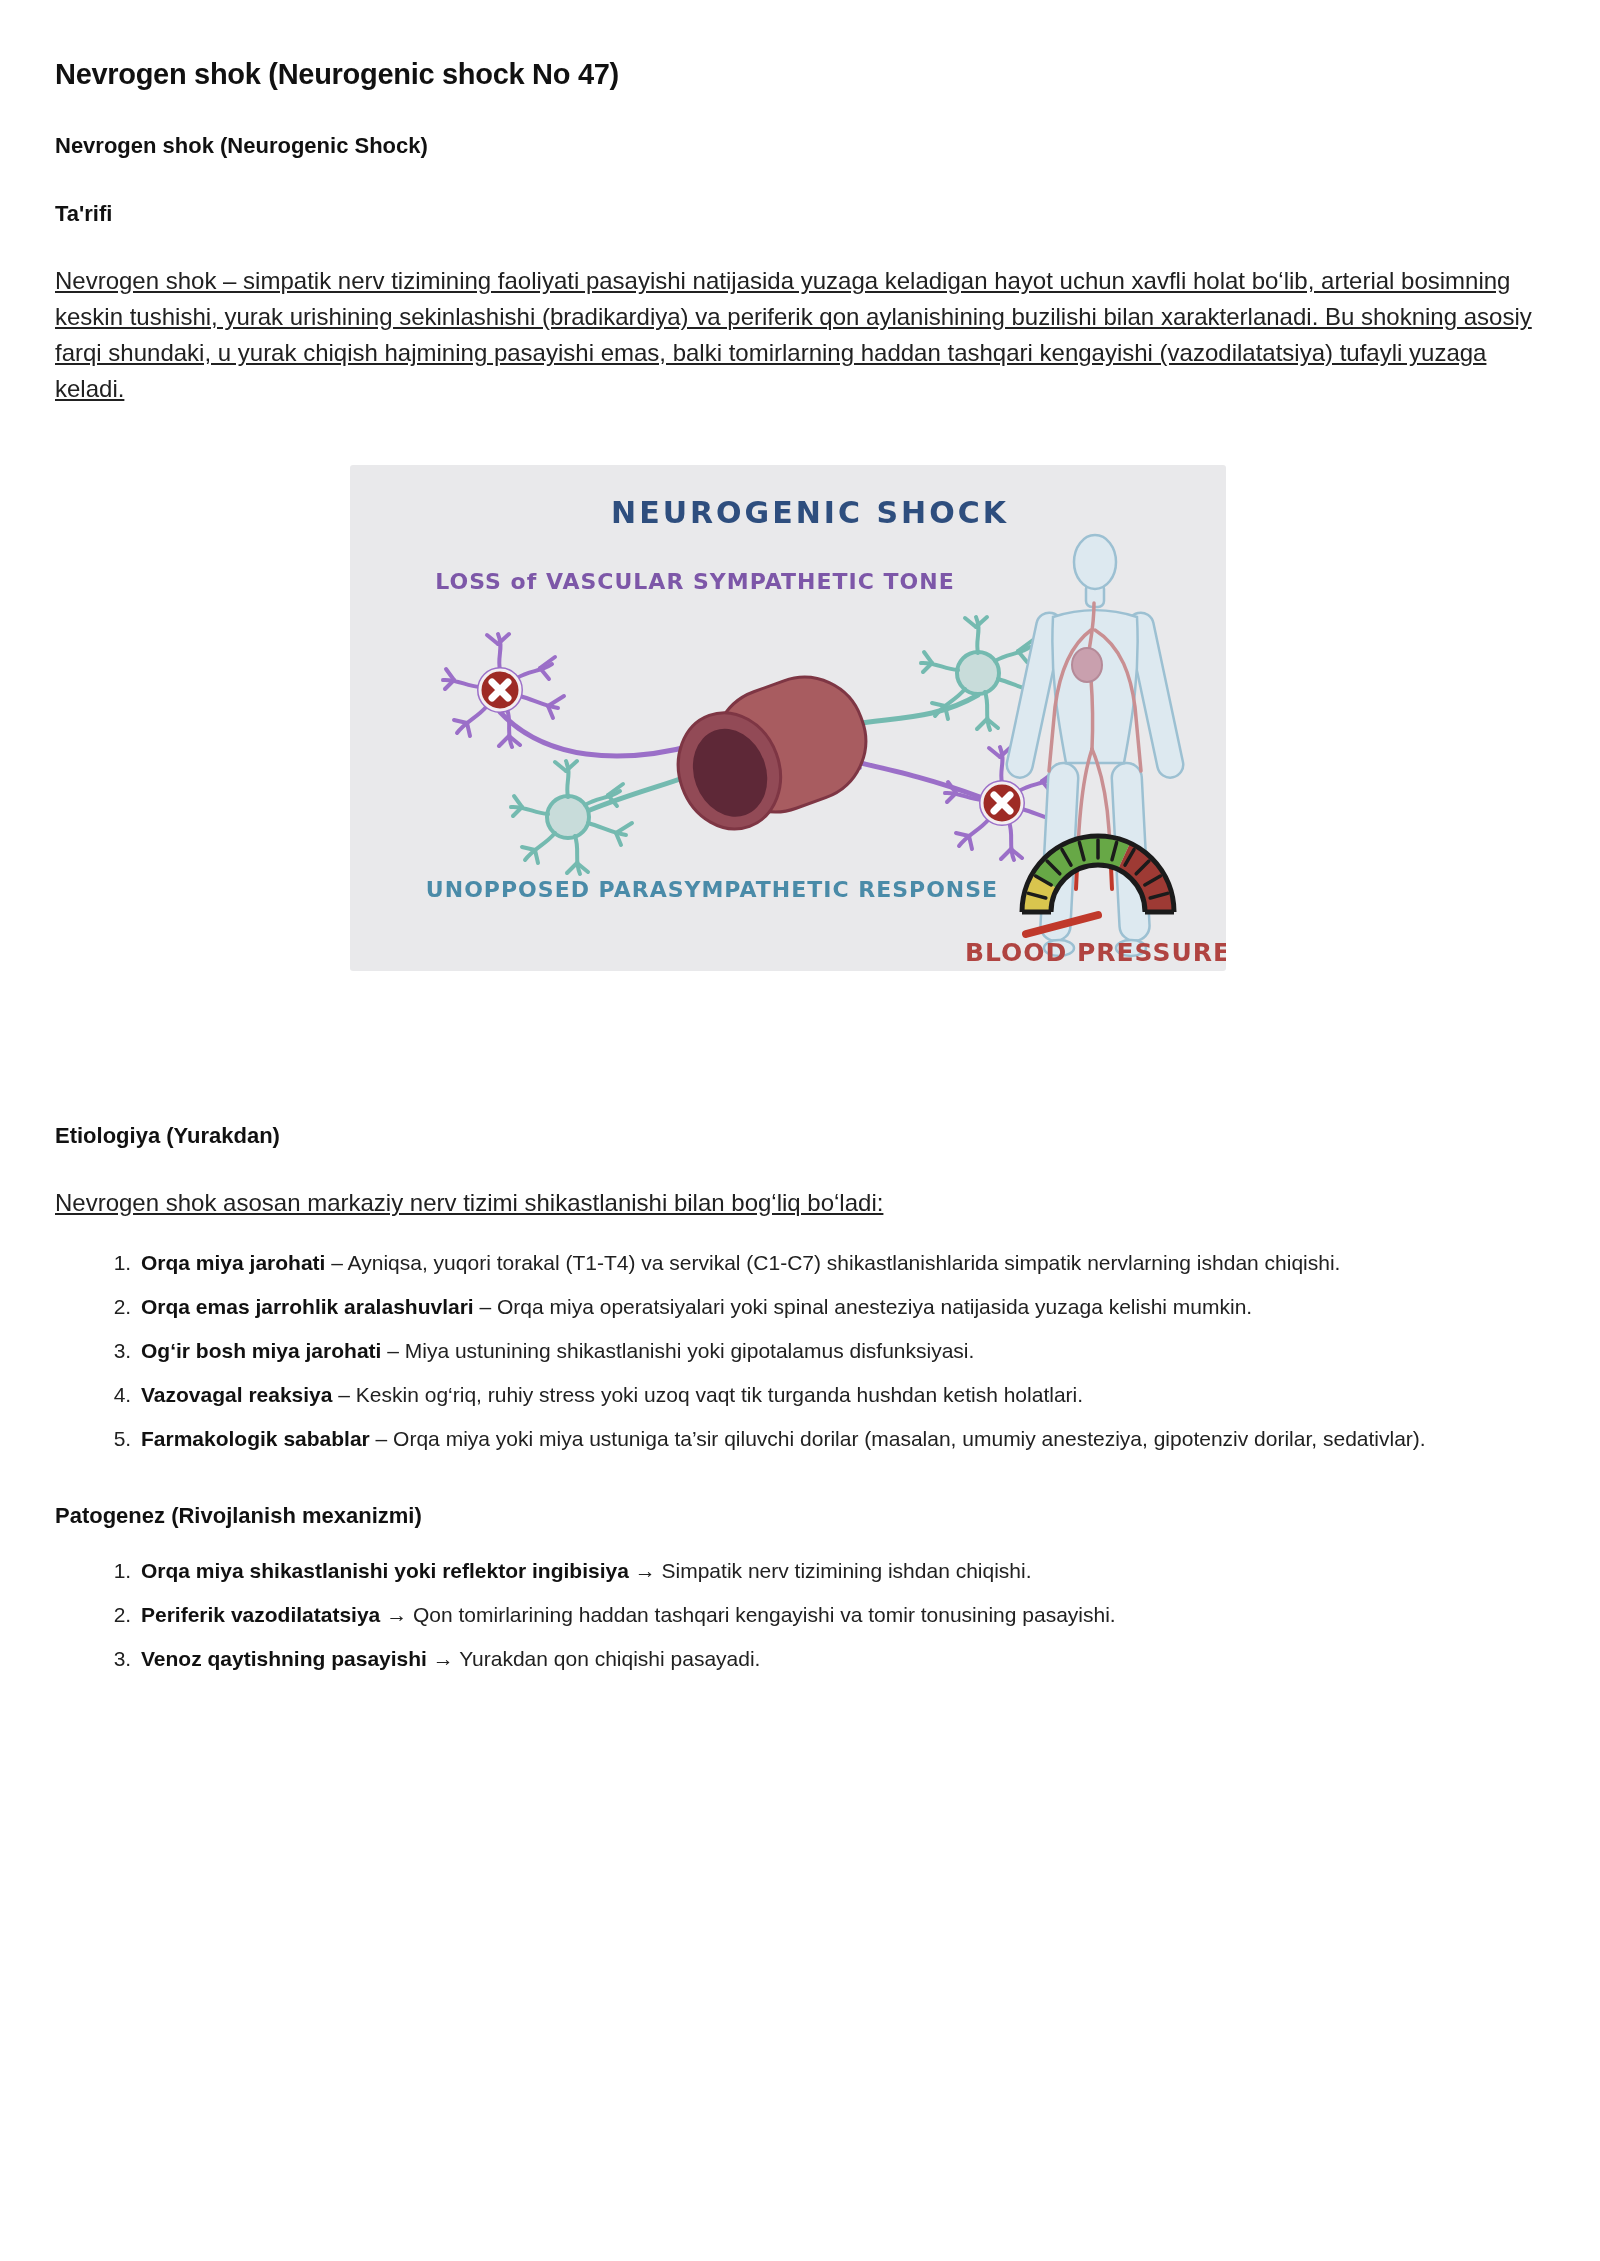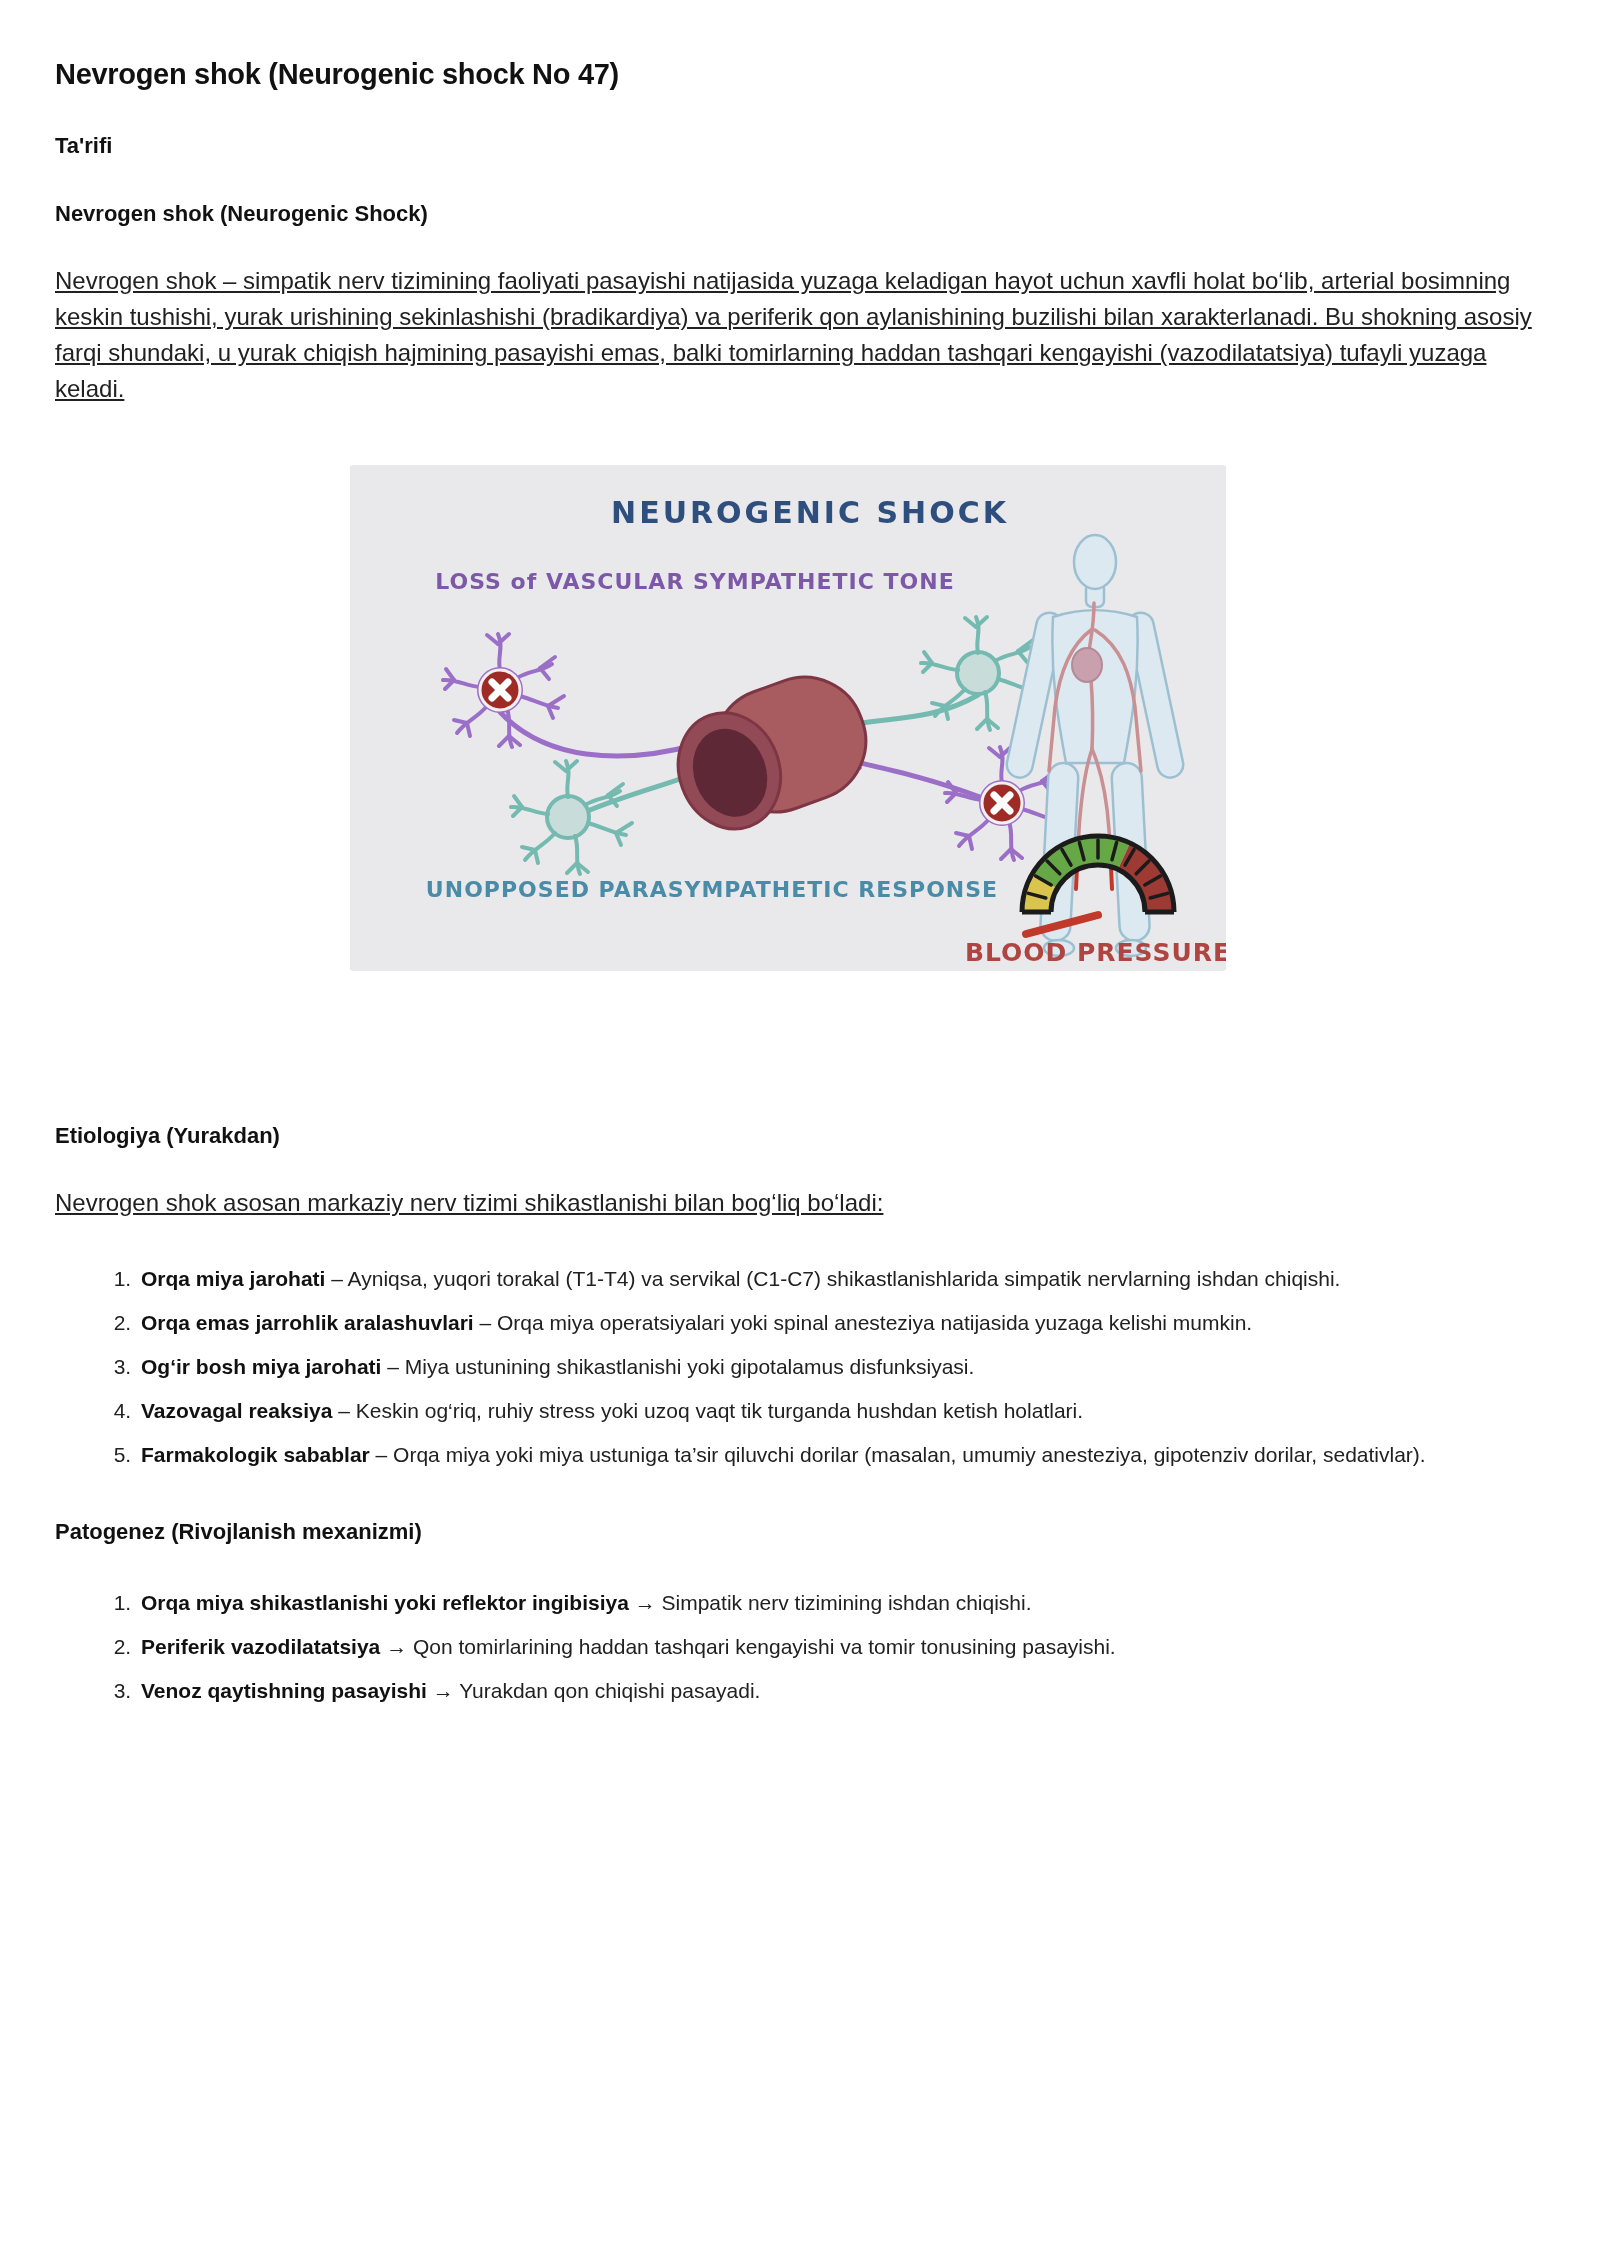--- a/index.html
+++ b/index.html
@@ -22,36 +22,36 @@
     font-size: 24px; line-height: 36px; font-weight: 400; text-decoration: underline;
   }
   figure.illustration {
     margin: 58px 12px 0 295px; padding: 0;
     width: 876px; height: 506px;
     background: #e9e9eb; border-radius: 3px;
   }
   .section-heading { margin-top: 152px; }
   .subsection-heading { margin-top: 46px; }
   ol.doc-list {
-    margin: 40px 0 0 0; padding: 0 0 0 82px;
+    margin: 24px 0 0 0; padding: 0 0 0 82px;
     font-size: 21px; line-height: 36px;
   }
   ol.doc-list li { margin: 0 0 8px 0; padding-left: 4px; }
   ol.doc-list strong { font-weight: 700; color: #111; }
 </style>
 </head>
 <body>
 
 <main class="page">
 
   <h1 class="doc-title">Nevrogen shok (Neurogenic shock No 47)</h1>
 
+  <p class="bold-line">Nevrogen shok (Neurogenic Shock)</p>
+
   <p class="bold-line">Ta'rifi</p>
-
-  <p class="bold-line">Nevrogen shok (Neurogenic Shock)</p>
 
   <p class="body-text">Nevrogen shok – simpatik nerv tizimining faoliyati pasayishi natijasida yuzaga keladigan hayot uchun xavfli holat bo‘lib, arterial bosimning keskin tushishi, yurak urishining sekinlashishi (bradikardiya) va periferik qon aylanishining buzilishi bilan xarakterlanadi. Bu shokning asosiy farqi shundaki, u yurak chiqish hajmining pasayishi emas, balki tomirlarning haddan tashqari kengayishi (vazodilatatsiya) tufayli yuzaga keladi.</p>
 
   <figure class="illustration">
     <svg width="876" height="506" viewBox="0 0 876 506" xmlns="http://www.w3.org/2000/svg">
       <defs>
         <g id="neuron" stroke="currentColor" stroke-width="4" stroke-linecap="round" fill="none">
           <path d="M0 -20 C-3 -34 4 -42 -2 -56"></path>
             <path d="M-2 -46 L-13 -55"></path>
             <path d="M-2 -46 L9 -56"></path>

